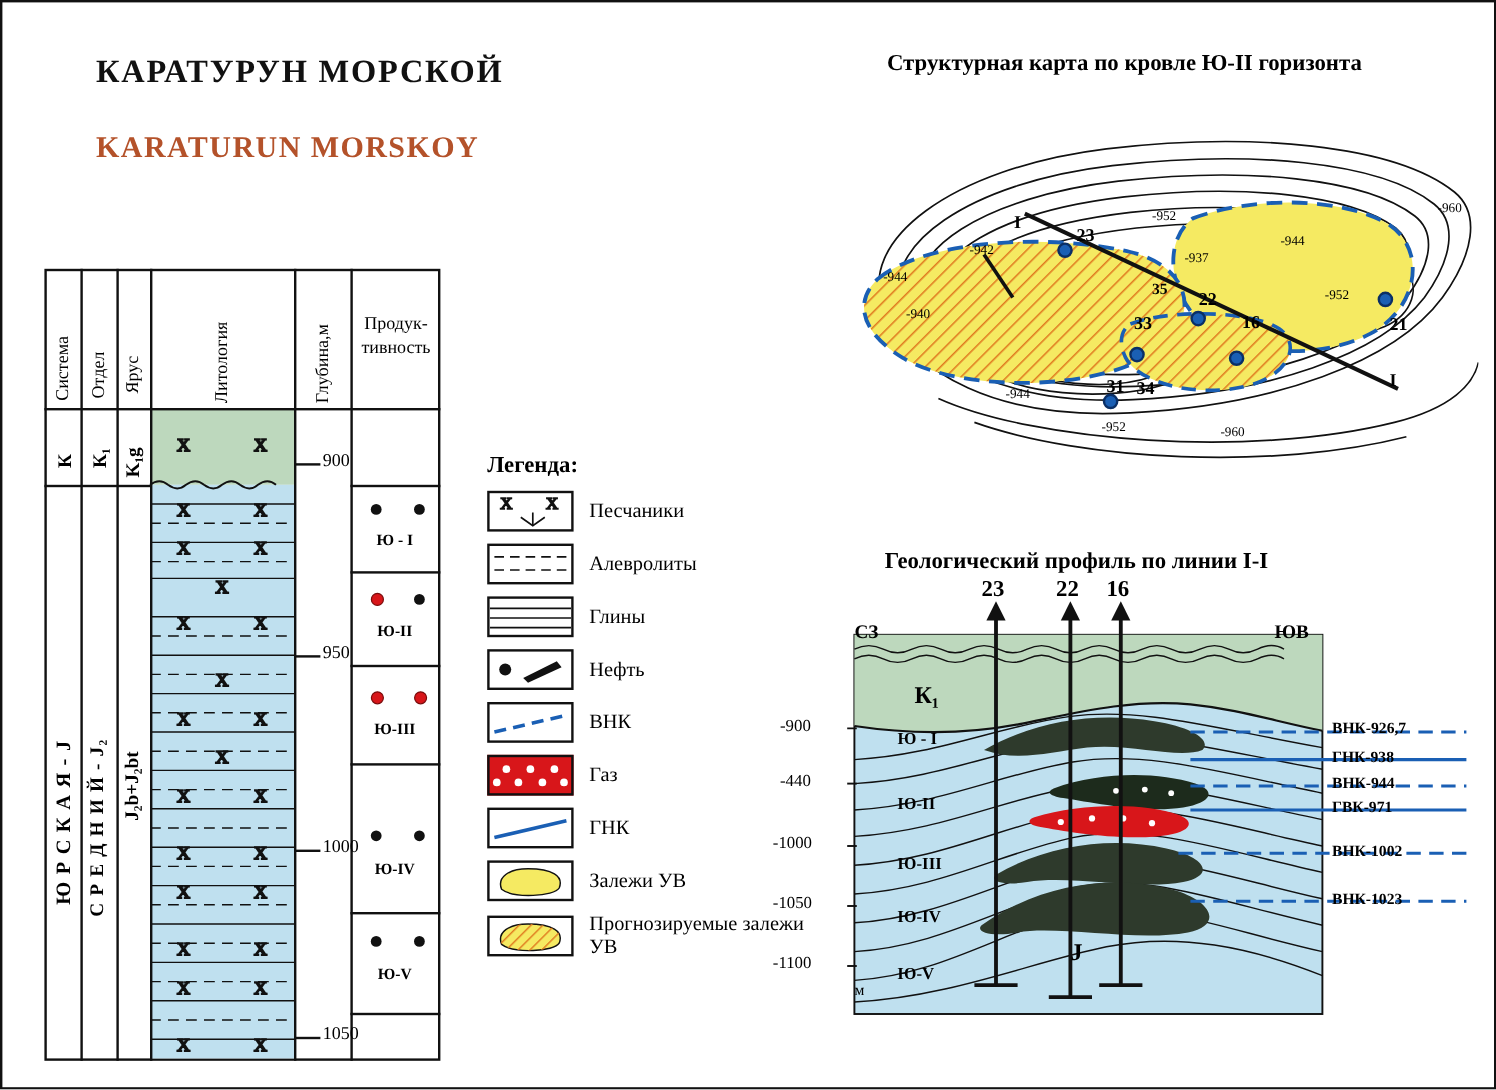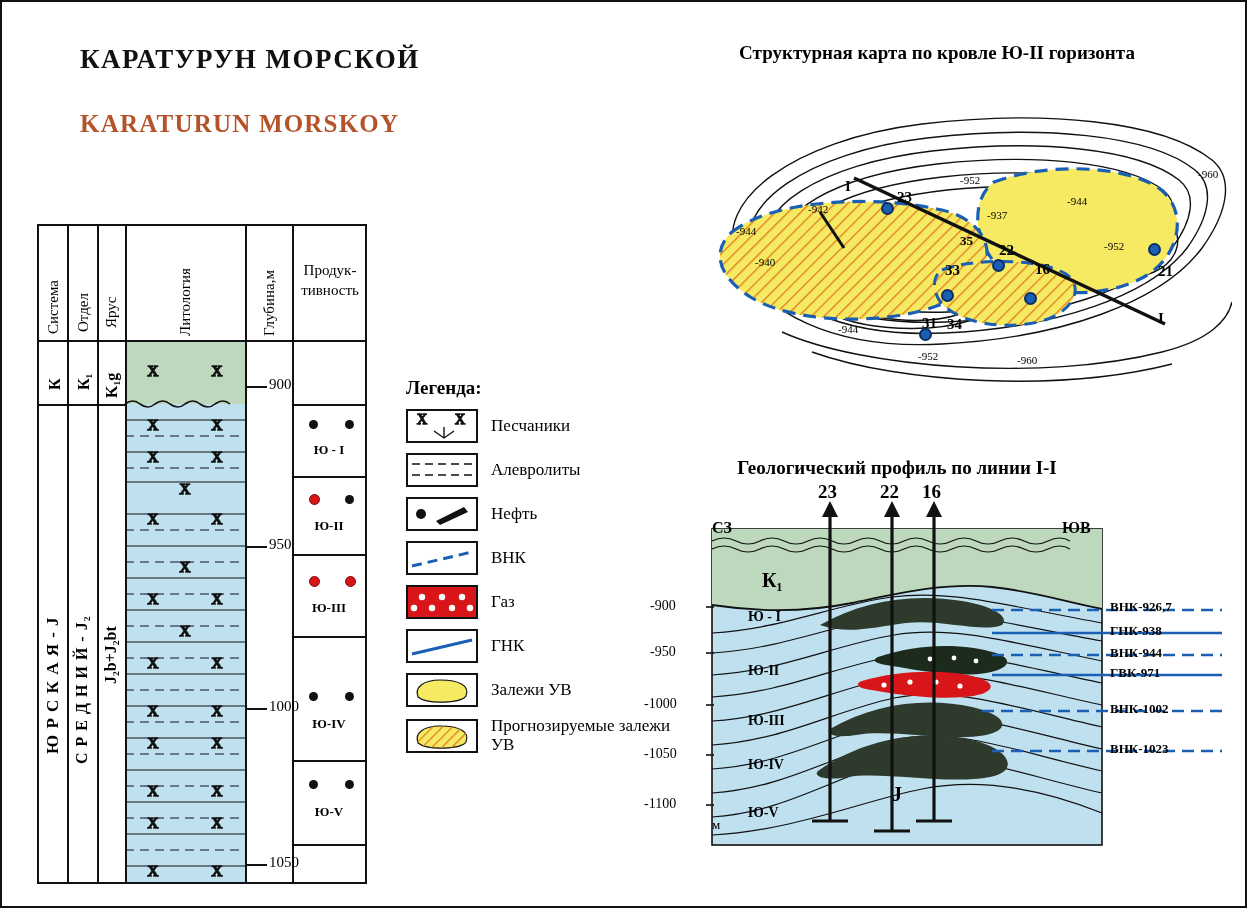--- a/index.html
+++ b/index.html
@@ -218,20 +218,32 @@
         <svg width="68" height="30">
             <g stroke="#111" stroke-width="1.4">
           <line x1="4" y1="9" x2="64" y2="9" stroke-dasharray="8 5"></line>
           <line x1="4" y1="20" x2="64" y2="20" stroke-dasharray="8 5"></line>
         </g>
           </svg>
       </div>
       <div class="lg-label">Алевролиты</div>
     </div>
 
+    <div class="lg-row">
+      <div class="lg-box">
+        <svg width="68" height="30">
+            <g stroke="#111" stroke-width="1.4">
+          <line x1="0" y1="8" x2="68" y2="8"></line>
+              <line x1="0" y1="16" x2="68" y2="16"></line>
+              <line x1="0" y1="24" x2="68" y2="24"></line>
+        </g>
+          </svg>
+      </div>
+      <div class="lg-label">Глины</div>
+    </div>
 
     <div class="lg-row">
       <div class="lg-box">
         <svg width="68" height="30">
           <circle cx="13" cy="15" r="5" fill="#111"></circle>
           <path d="M28,22 L56,8 L60,13 L32,26 Z" fill="#111"></path>
         </svg>
       </div>
       <div class="lg-label">Нефть</div>
     </div>
@@ -466,21 +478,21 @@
     <div class="prof-lab" style="left:200px;top:112px;font-size:20px;">К₁</div>
     <div class="prof-lab" style="left:330px;top:326px;font-size:20px;">J</div>
 
     <div class="prof-lab" style="left:186px;top:152px;">Ю - I</div>
     <div class="prof-lab" style="left:186px;top:206px;">Ю-II</div>
     <div class="prof-lab" style="left:186px;top:256px;">Ю-III</div>
     <div class="prof-lab" style="left:186px;top:300px;">Ю-IV</div>
     <div class="prof-lab" style="left:186px;top:348px;">Ю-V</div>
 
     <div class="prof-depth" style="left:88px;top:141px;">-900</div>
-    <div class="prof-depth" style="left:88px;top:187px;">-950</div>
+    <div class="prof-depth" style="left:88px;top:187px;">-440</div>
     <div class="prof-depth" style="left:82px;top:239px;">-1000</div>
     <div class="prof-depth" style="left:82px;top:289px;">-1050</div>
     <div class="prof-depth" style="left:82px;top:339px;">-1100</div>
     <div class="prof-depth" style="left:150px;top:360px;font-size:13px;">м</div>
 
     <div class="contact" style="left:548px;top:142px;">ВНК-926,7</div>
     <div class="contact" style="left:548px;top:166px;">ГНК-938</div>
     <div class="contact" style="left:548px;top:188px;">ВНК-944</div>
     <div class="contact" style="left:548px;top:208px;">ГВК-971</div>
     <div class="contact" style="left:548px;top:244px;">ВНК-1002</div>

